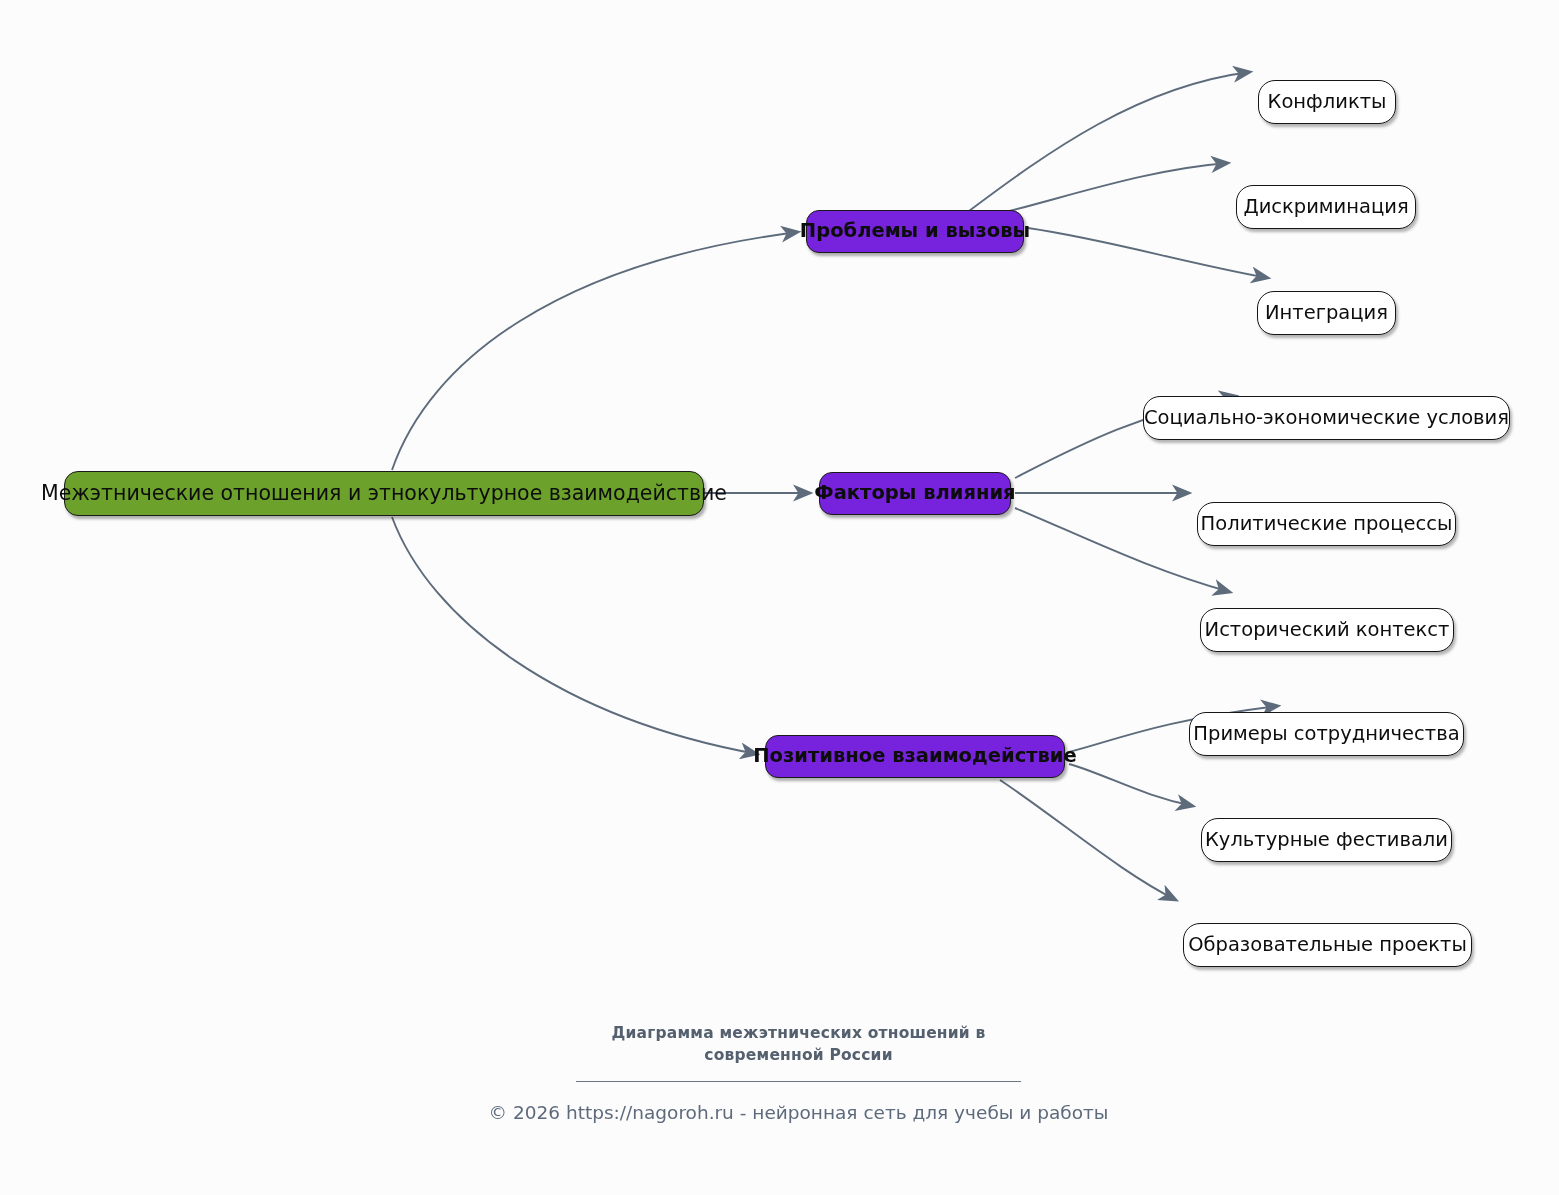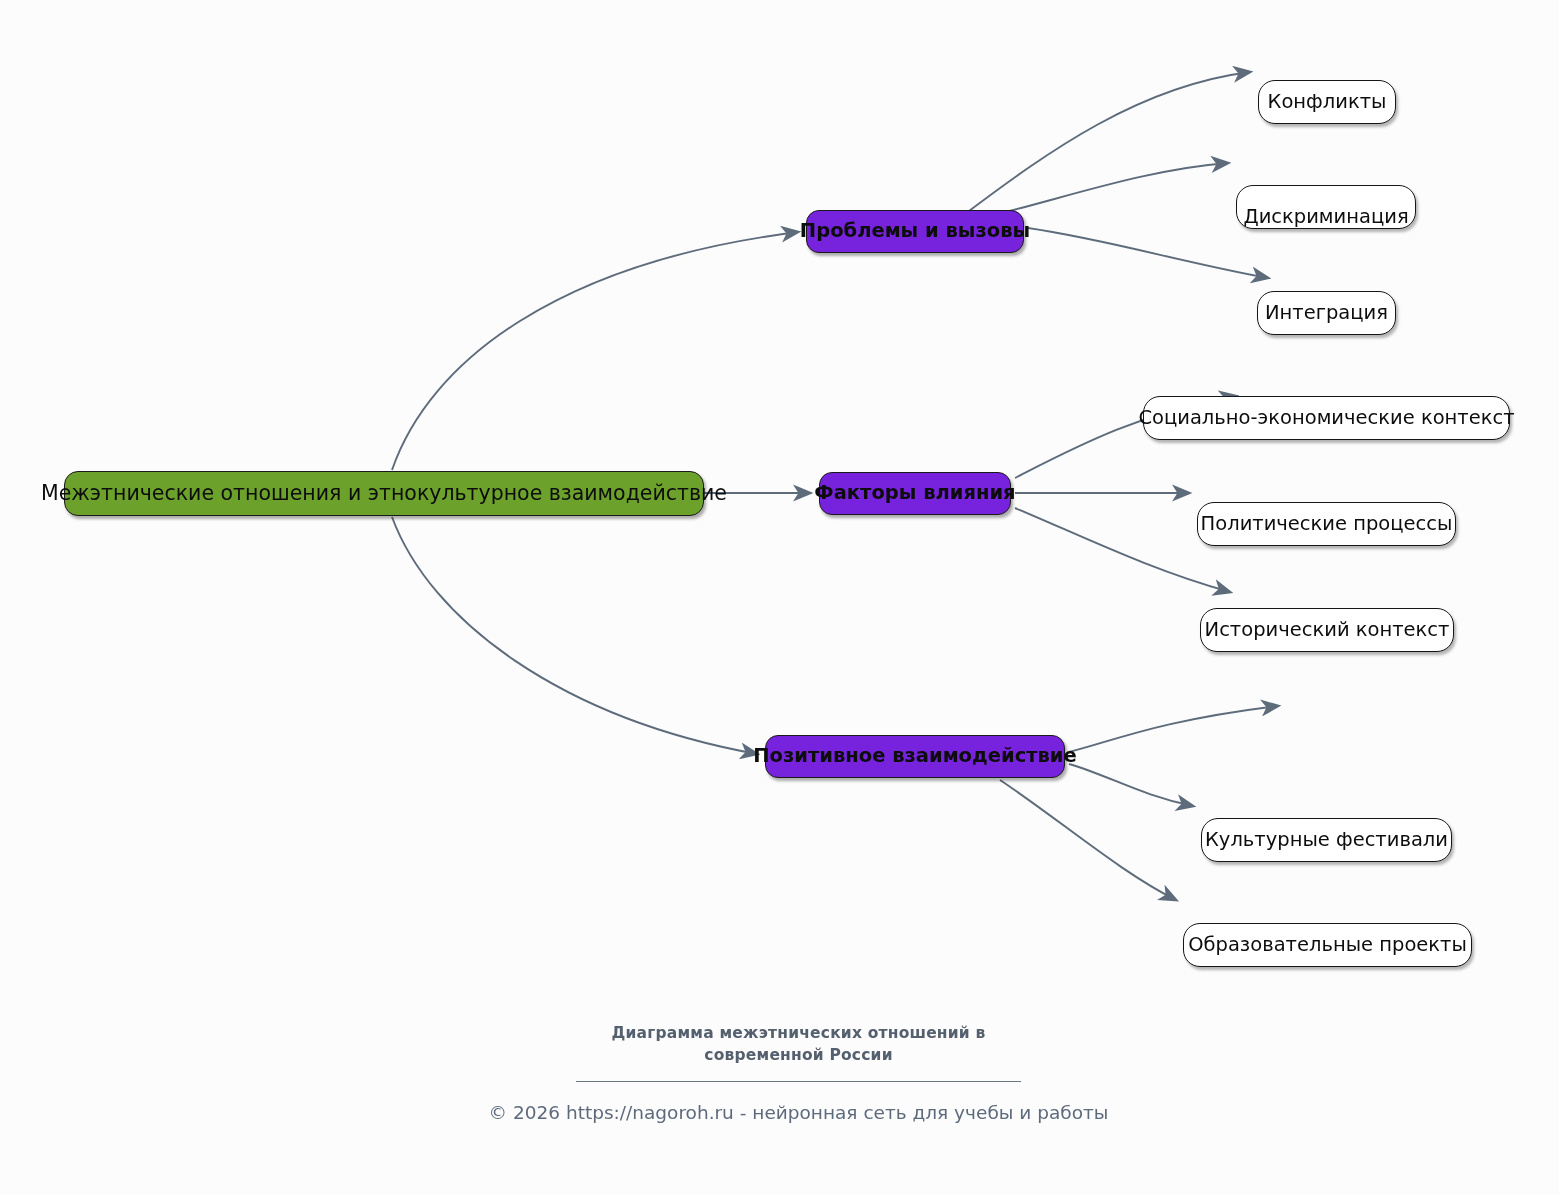--- a/index.html
+++ b/index.html
@@ -121,42 +121,45 @@
   <div class="node node-root" style="left:64px; top:471px; width:640px; height:45px;">
     <span>Межэтнические отношения и этнокультурное взаимодействие</span>
   </div>
 
   <div class="node node-branch" style="left:806px; top:210px; width:218px; height:43px;">
     <span>Проблемы и вызовы</span>
   </div>
   <div class="node node-leaf" style="left:1258px; top:50px; width:138px; height:44px;">
     <span>Конфликты</span>
   </div>
-  <div class="node node-leaf" style="left:1236px; top:155px; width:180px; height:44px;align-items:flex-end;">
+  <div class="node node-leaf" style="left:1236px; top:155px; width:180px; height:44px;">
     <span>Дискриминация</span>
   </div>
   <div class="node node-leaf" style="left:1257px; top:261px; width:139px; height:44px;">
     <span>Интеграция</span>
   </div>
 
   <div class="node node-branch" style="left:819px; top:472px; width:192px; height:43px;">
     <span>Факторы влияния</span>
   </div>
   <div class="node node-leaf" style="left:1143px; top:366px; width:367px; height:44px;">
-    <span>Социально-экономические контекст</span>
+    <span>Социально-экономические условия</span>
   </div>
   <div class="node node-leaf" style="left:1197px; top:472px; width:259px; height:44px;">
     <span>Политические процессы</span>
   </div>
   <div class="node node-leaf" style="left:1200px; top:578px; width:254px; height:44px;">
     <span>Исторический контекст</span>
   </div>
 
   <div class="node node-branch" style="left:765px; top:735px; width:300px; height:43px;">
     <span>Позитивное взаимодействие</span>
+  </div>
+  <div class="node node-leaf" style="left:1189px; top:682px; width:275px; height:44px;">
+    <span>Примеры сотрудничества</span>
   </div>
   <div class="node node-leaf" style="left:1201px; top:788px; width:251px; height:44px;">
     <span>Культурные фестивали</span>
   </div>
   <div class="node node-leaf" style="left:1183px; top:893px; width:289px; height:44px;">
     <span>Образовательные проекты</span>
   </div>
 
   <div id="footer" style="top:1022px;">
     <div class="footer-title">

